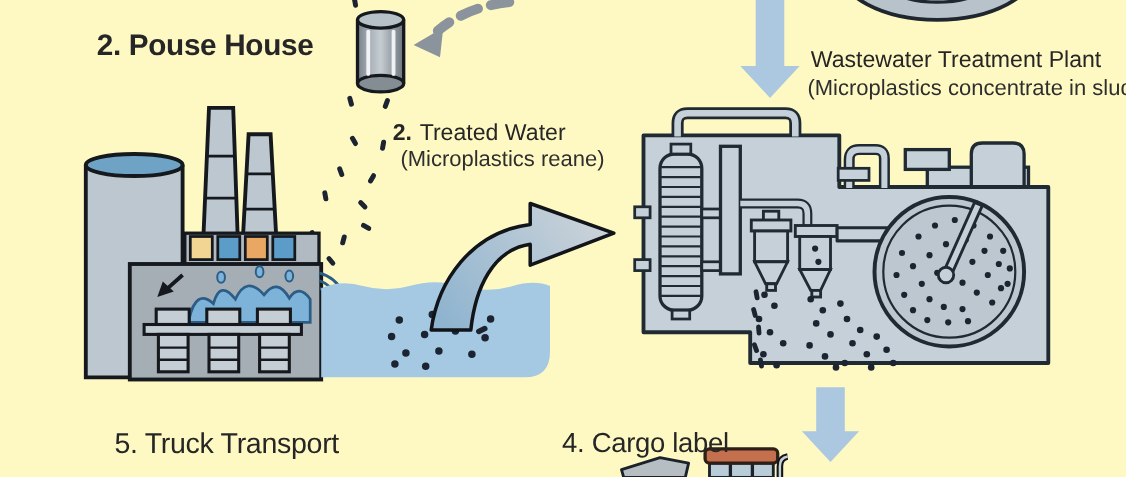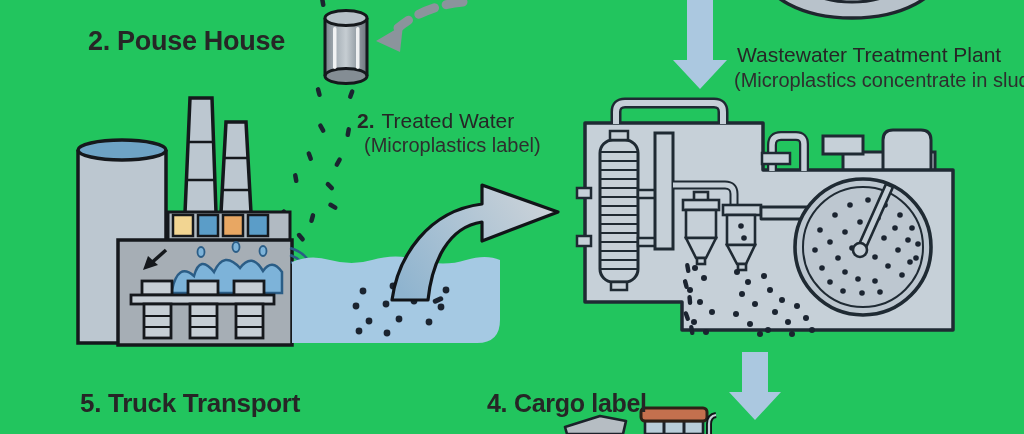--- a/index.html
+++ b/index.html
@@ -1,27 +1,27 @@
 <!DOCTYPE html>
 <html><head>
 <meta charset="utf-8">
 <style>
   html,body{margin:0;padding:0;background:#ffffff;}
   #canvas{
     position:relative;
     width:1024px;height:434px;
     overflow:hidden;
-    background:#22c55e;
+    background:#fef9c3;
     font-family:"Liberation Sans", sans-serif;
     color:#262626;
   }
   #art{position:absolute;left:0;top:0;}
   .label{position:absolute;white-space:nowrap;color:#262626;line-height:1.15;}
   .lg{font-size:27px;font-weight:700;letter-spacing:-0.3px;}
-  .md{font-size:26px;font-weight:700;letter-spacing:-0.3px;}
+  .md{font-size:26px;font-weight:400;letter-spacing:-0.3px;margin-left:24px;}
   .t1{font-size:21px;text-align:center;}
   .t1 .pfx{font-weight:700;margin-right:7px;}
   .sub{font-size:20px;color:#2e2e2e;}
   .wt{font-size:21px;font-weight:400;}
 </style>
 </head>
 <body>
 
 <div id="canvas">
 
@@ -303,21 +303,21 @@
       <path d="M709,434 V424 Q709,416 716,415" fill="none" stroke="#111418" stroke-width="6"></path>
       <path d="M709,434 V424 Q709,416 716,415" fill="none" stroke="#c6d0d8" stroke-width="2.2"></path>
     </g>
   </svg>
 
   <div class="label lg" style="left:88px;top:26px">2. Pouse House</div>
 
   <div class="label t1" style="left:357px;top:109px">
     <span class="pfx">2.</span><span>Treated Water</span>
   </div>
-  <div class="label sub" style="left:364px;top:134px">(Microplastics label)</div>
+  <div class="label sub" style="left:364px;top:134px">(Microplastics reane)</div>
 
   <div class="label wt" style="left:737px;top:43px">Wastewater Treatment Plant</div>
   <div class="label sub" style="left:734px;top:69px">(Microplastics concentrate in sludge</div>
 
   <div class="label md" style="left:80px;top:389px">5. Truck Transport</div>
 
   <div class="label md" style="left:487px;top:389px;font-size:25px">4. Cargo label</div>
 </div>
 
 </body></html>

